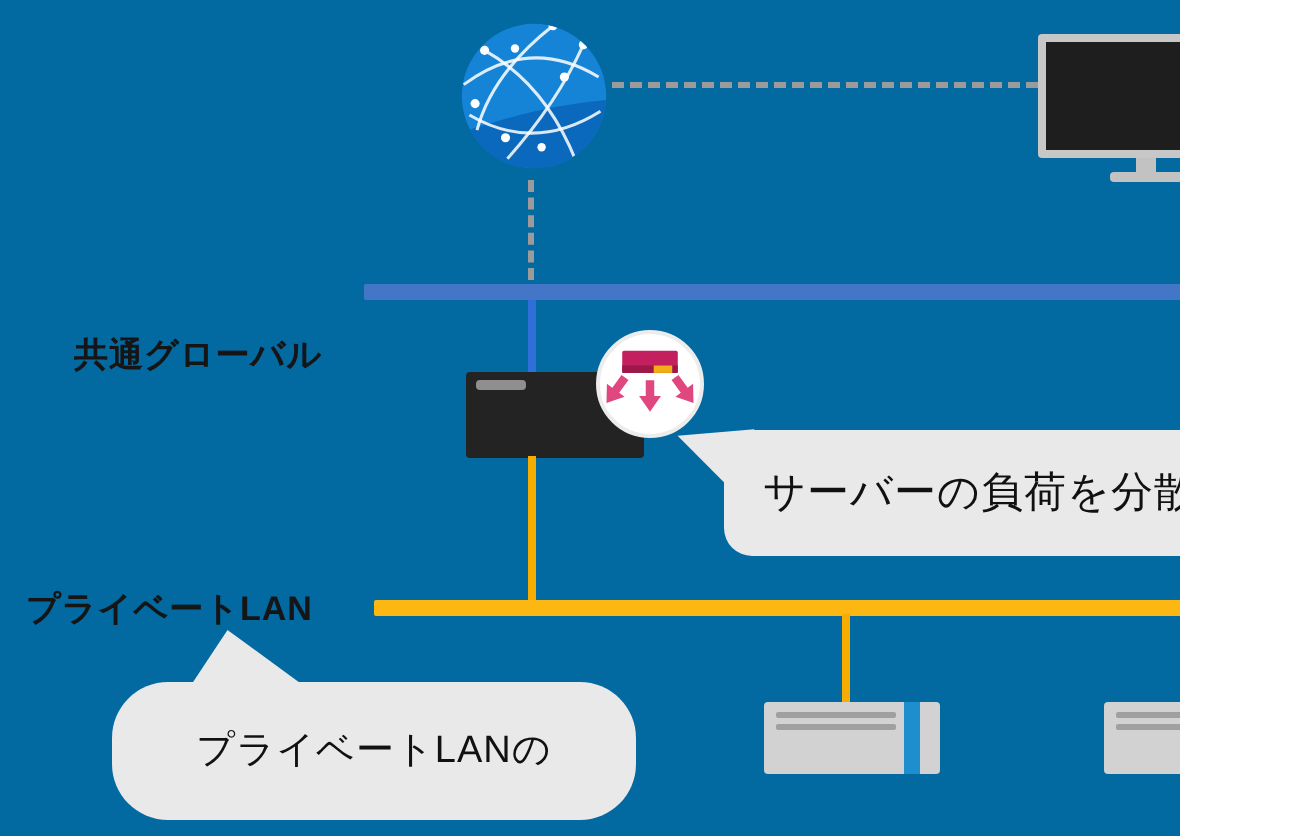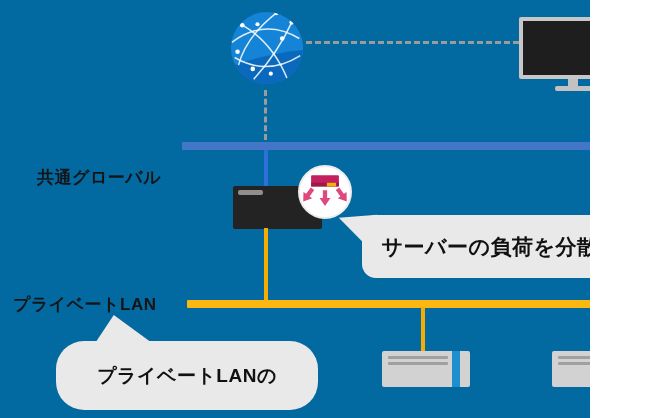--- a/index.html
+++ b/index.html
@@ -45,21 +45,21 @@
   .led{width:7px;height:7px;border-radius:50%;}
   .led.white{left:100px;top:7px;background:#fff;}
   .led.yellow{left:100px;top:15px;background:var(--led_yellow,#f3c200);}
   .tower-slot{left:102px;top:30px;width:2px;height:44px;background:#b3b3b3;}
   .monitor{left:0;top:14px;width:99px;height:62px;background:#c7c7c7;border-radius:2px;}
   .screen{left:4px;top:4px;width:91px;height:54px;background:#1e1e1e;}
   .stand-neck{left:49px;top:76px;width:10px;height:8px;background:#c2c2c2;}
   .stand-base{left:36px;top:83px;width:37px;height:5px;background:#c2c2c2;border-radius:2px;}
 
   
-  .bubble{background:var(--bubble_bg,#e9e9e9);color:#111;font-weight:bold;text-align:center;}
+  .bubble{background:var(--bubble_bg,#e9e9e9);color:#111;font-weight:normal;text-align:center;}
   .bubble.b1{left:362px;top:215px;width:256px;height:63px;border-radius:14px;
              font-size:21px;line-height:63px;letter-spacing:.5px;}
   .bubble.b2{left:56px;top:341px;width:262px;height:69px;border-radius:28px;
              font-size:19px;line-height:28px;letter-spacing:.5px;padding-top:0;
              display:flex;flex-direction:column;justify-content:center;box-sizing:border-box;}
   .tail{background:var(--bubble_bg,#e9e9e9);}
   .tail.t1{left:338px;top:214px;width:40px;height:32px;
            clip-path:polygon(2% 12%,98% 2%,68% 95%);}
   .tail.t2{left:92px;top:315px;width:64px;height:29px;
            clip-path:polygon(34% 0%,4% 100%,96% 100%);}

